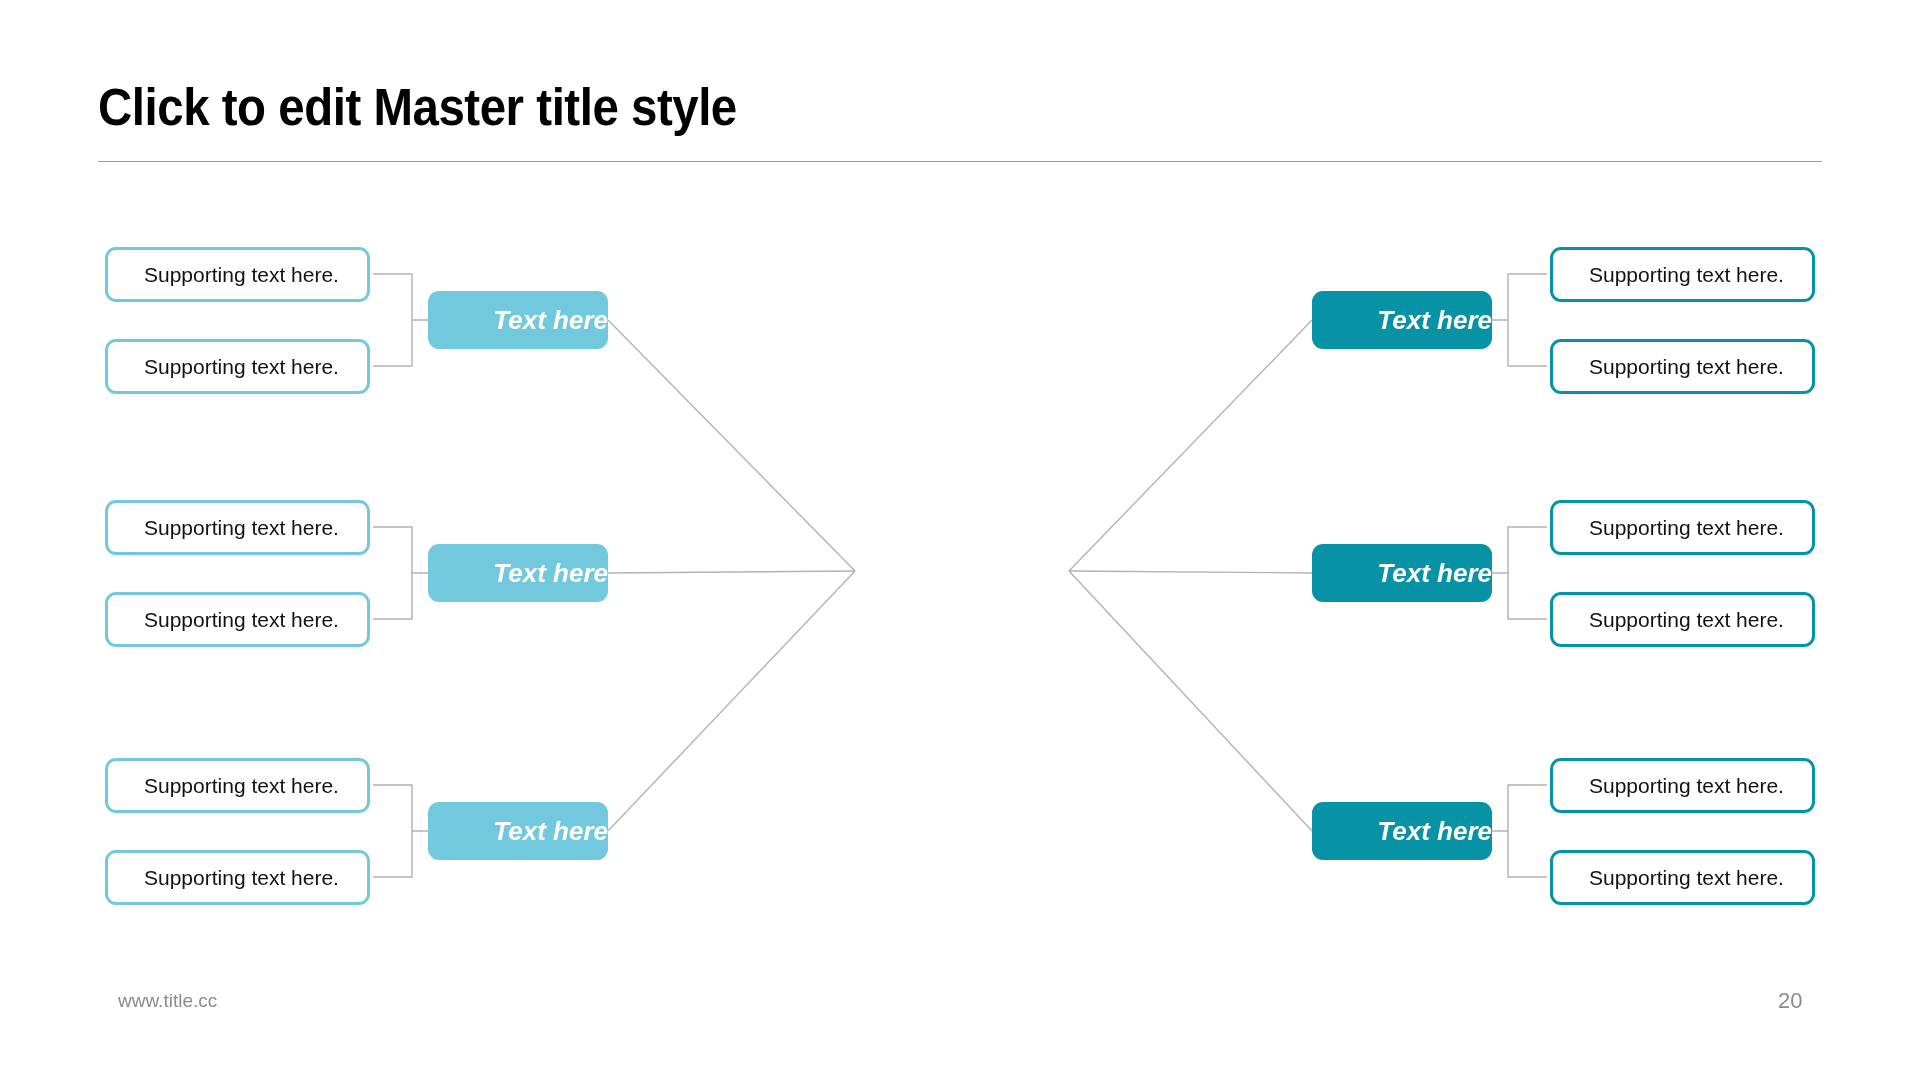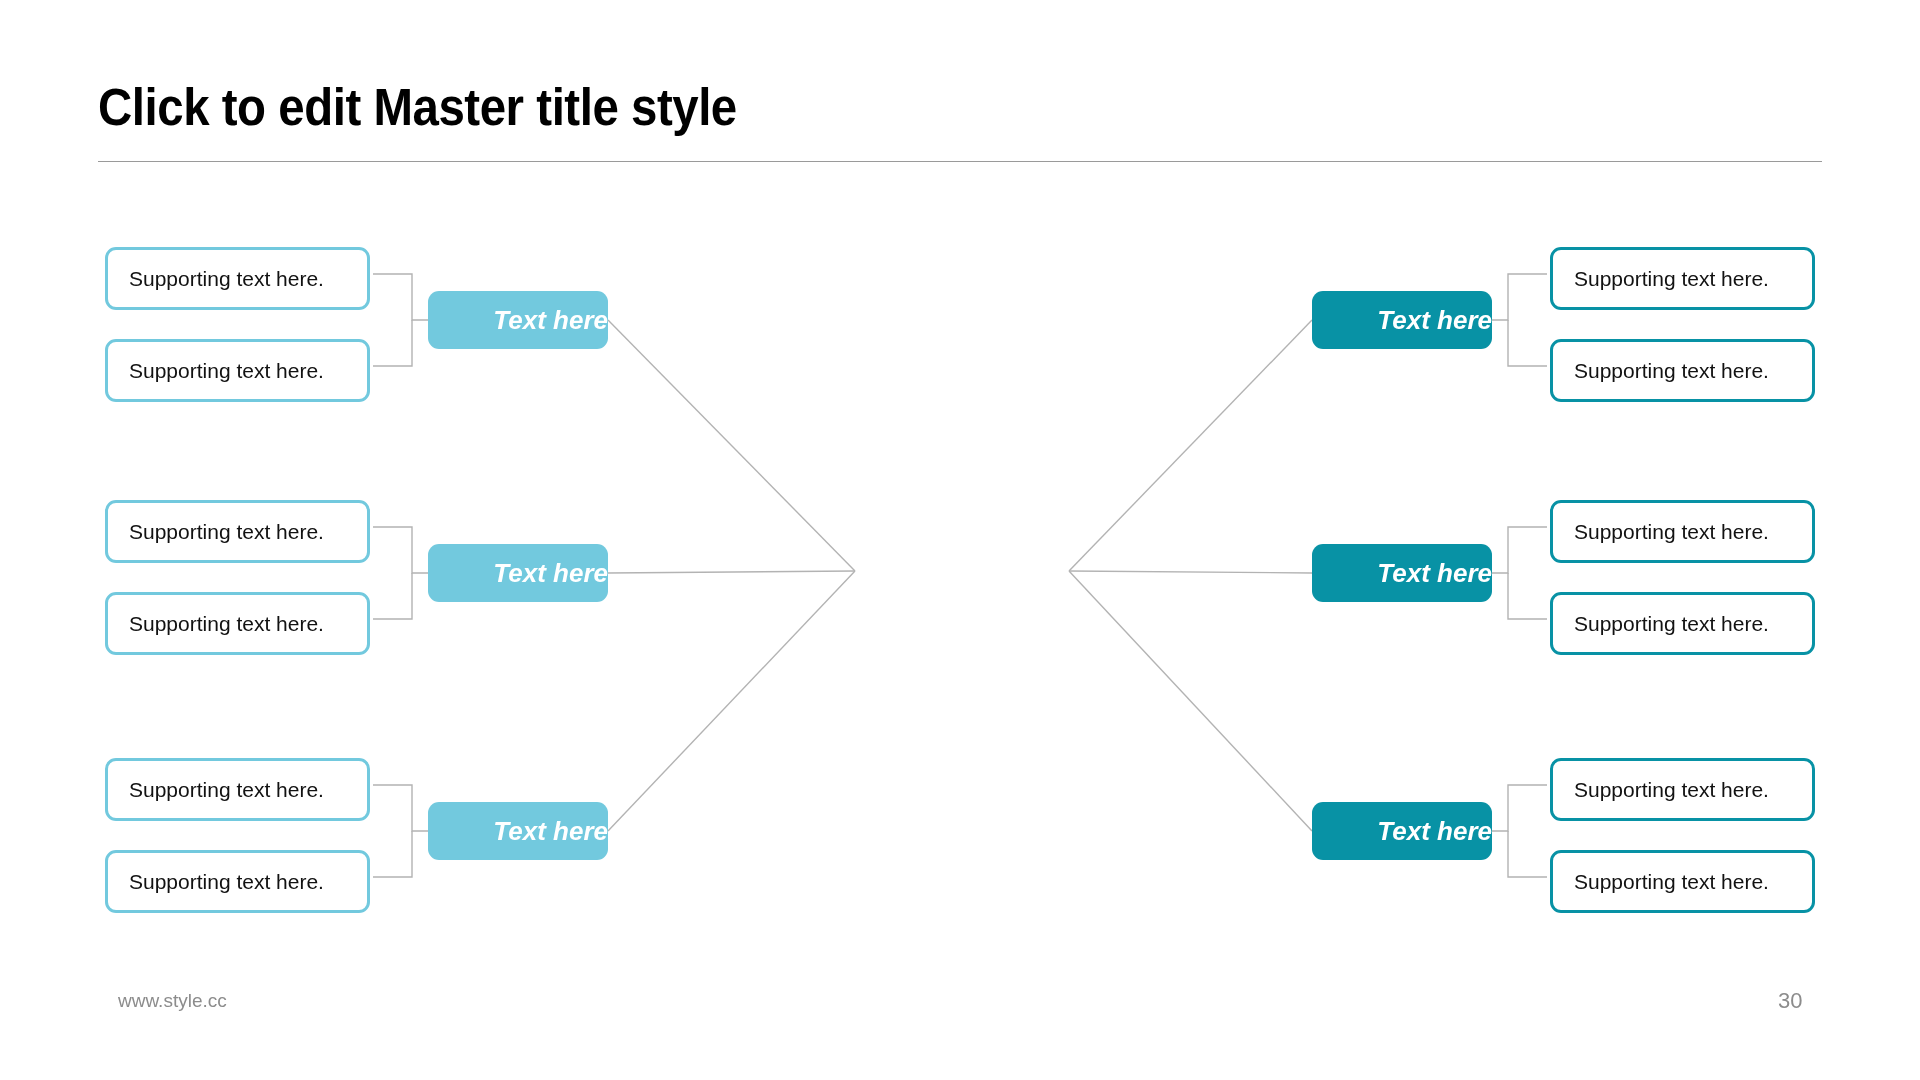--- a/index.html
+++ b/index.html
@@ -23,25 +23,25 @@
     position:absolute; left:98px; top:161px;
     width:1724px; height:1px; background:#9a9a9a;
   }
 
   
   #wires { position:absolute; left:0; top:0; width:1920px; height:1080px; }
 
   
   .support {
     position:absolute;
-    width:265px; height:63px;
+    width:265px; height:55px;
     background:#ffffff;
     border-radius:11px;
     display:flex; align-items:center;
-    padding-left:21px;
+    padding-left:36px;
     font-size:21px; color:#121212;
     white-space:nowrap;
   }
   .support.l { border:3px solid #72c9de; }
   .support.r { border:3px solid #0892a5; }
 
   
   .branch {
     position:absolute;
     width:180px; height:58px;
@@ -167,16 +167,16 @@
   <div class="branch r" style="left:1312px; top:802px;">
     <span>Text here</span>
   </div>
   <div class="support r" style="left:1550px; top:758px;">
     <span>Supporting text here.</span>
   </div>
   <div class="support r" style="left:1550px; top:850px;">
     <span>Supporting text here.</span>
   </div>
 
-  <div class="footer-url">www.style.cc</div>
-  <div class="footer-page">30</div>
+  <div class="footer-url">www.title.cc</div>
+  <div class="footer-page">20</div>
 
 </div>
 
 </body></html>

